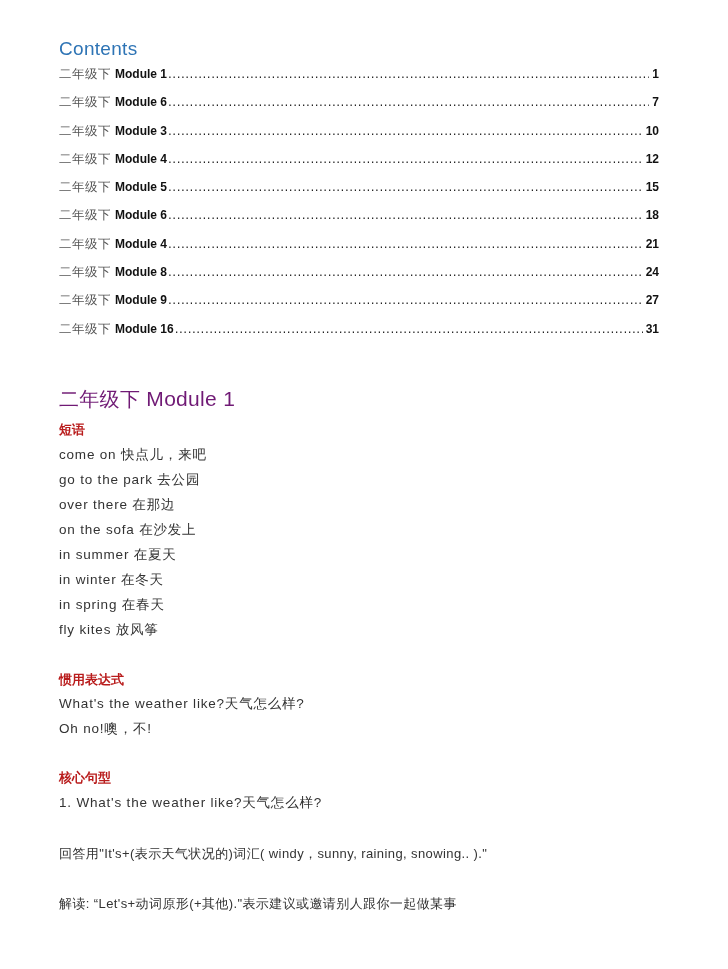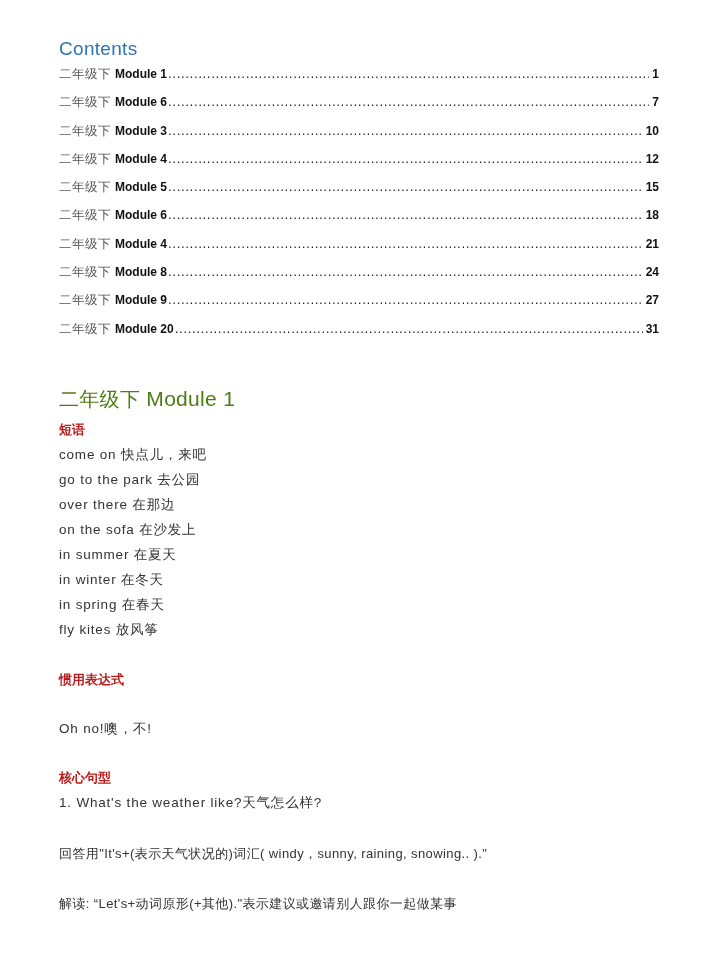--- a/index.html
+++ b/index.html
@@ -6,21 +6,21 @@
     body { width: 728px; height: 969px; position: relative; overflow: hidden; font-family: "DejaVu Sans", "Liberation Sans", sans-serif; }
     .page { position: absolute; left: 0; top: 0; width: 728px; height: 969px; }
     .toc-title { position: absolute; left: 59px; top: 38px; font-size: 19px; color: #2e74b5; font-family: "Liberation Sans", sans-serif; letter-spacing: 0.3px; }
     .toc { position: absolute; left: 59px; top: 66px; width: 600px; }
     .toc-row { display: flex; align-items: baseline; height: 28.3px; font-size: 12px; color: #222; text-decoration: none; }
     .toc-row .cn { color: #555; font-size: 12.5px; letter-spacing: 0.5px; }
     .toc-row .mod { font-weight: bold; font-family: "Liberation Sans", sans-serif; color: #111; margin-left: 4px; font-size: 12px; }
     .toc-row .dots { flex: 1; overflow: hidden; white-space: nowrap; color: #222; font-size: 12px; margin: 0 3px 0 1px; letter-spacing: 0.5px; }
     .toc-row .dots::after { content: "................................................................................................................................................................................................................................"; }
     .toc-row .pg { font-weight: bold; font-family: "Liberation Sans", sans-serif; color: #111; font-size: 12px; }
-    .h1 { position: absolute; left: 59px; top: 386px; font-size: 21px; color: #4d7c0f; font-family: "Liberation Sans", sans-serif; letter-spacing: 0.3px; }
+    .h1 { position: absolute; left: 59px; top: 386px; font-size: 21px; color: #701a75; font-family: "Liberation Sans", sans-serif; letter-spacing: 0.3px; }
     .h1 .cn { font-family: "DejaVu Sans", sans-serif; font-size: 20px; }
     .section-label { position: absolute; left: 59px; font-size: 13px; font-weight: bold; color: #b91c1c; }
     .line { position: absolute; left: 59px; font-size: 13.5px; color: #333; letter-spacing: 0.8px; white-space: nowrap; font-family: "Liberation Sans", "DejaVu Sans", sans-serif; }
     .line.small { font-size: 13px; letter-spacing: 0.4px; }
   </style>
 </head>
 <body>
 
 <div class="page">
 
@@ -76,39 +76,40 @@
         <span class="pg">24</span>
       </a>
     <a class="toc-row">
         <span class="cn">二年级下</span>
         <span class="mod">Module 9</span>
         <span class="dots"></span>
         <span class="pg">27</span>
       </a>
     <a class="toc-row">
         <span class="cn">二年级下</span>
-        <span class="mod">Module 20</span>
+        <span class="mod">Module 16</span>
         <span class="dots"></span>
         <span class="pg">31</span>
       </a>
   </div>
 
   <div class="h1"><span class="cn">二年级下</span> <span>Module 1</span></div>
 
   <div class="section-label" style="top:421px;">短语</div>
   <div class="line" style="top:446px;">come on 快点儿，来吧</div>
   <div class="line" style="top:471px;">go to the park 去公园</div>
   <div class="line" style="top:496px;">over there 在那边</div>
   <div class="line" style="top:521px;">on the sofa 在沙发上</div>
   <div class="line" style="top:546px;">in summer 在夏天</div>
   <div class="line" style="top:571px;">in winter 在冬天</div>
   <div class="line" style="top:596px;">in spring 在春天</div>
   <div class="line" style="top:621px;">fly kites 放风筝</div>
 
   <div class="section-label" style="top:671px;">惯用表达式</div>
+  <div class="line" style="top:695px;">What's the weather like?天气怎么样?</div>
   <div class="line" style="top:720px;">Oh no!噢，不!</div>
 
   <div class="section-label" style="top:769px;">核心句型</div>
   <div class="line" style="top:794px;">1. What's the weather like?天气怎么样?</div>
   <div class="line small" style="top:845px;">回答用"It's+(表示天气状况的)词汇( windy，sunny, raining, snowing.. )."</div>
   <div class="line small" style="top:895px;">解读: “Let's+动词原形(+其他)."表示建议或邀请别人跟你一起做某事</div>
 
 </div>
 
 </body></html>

